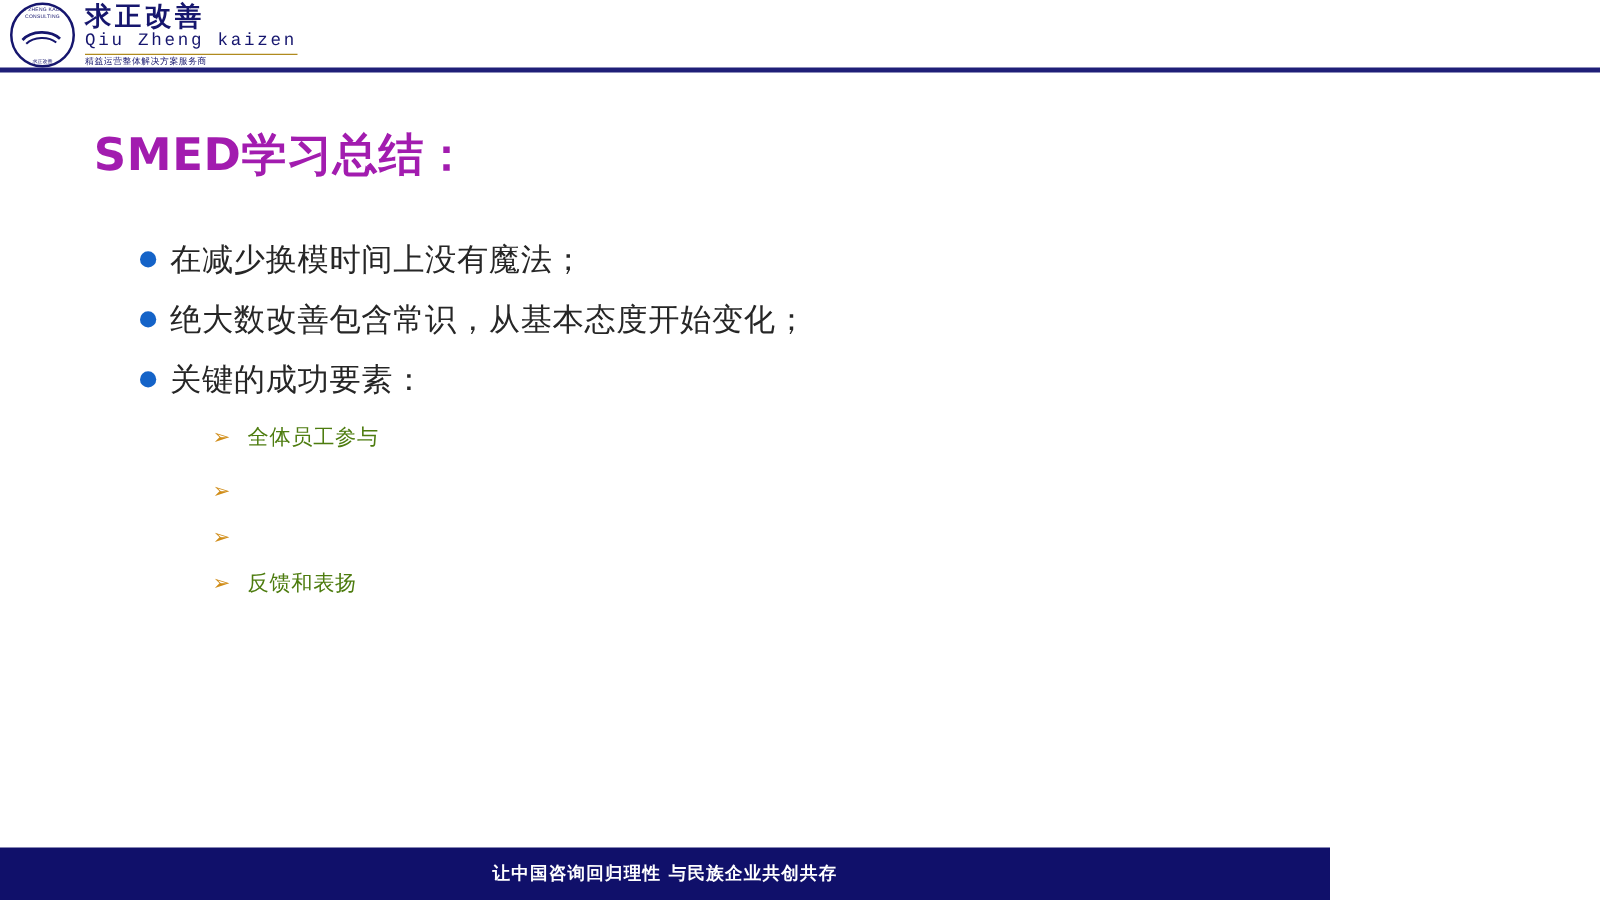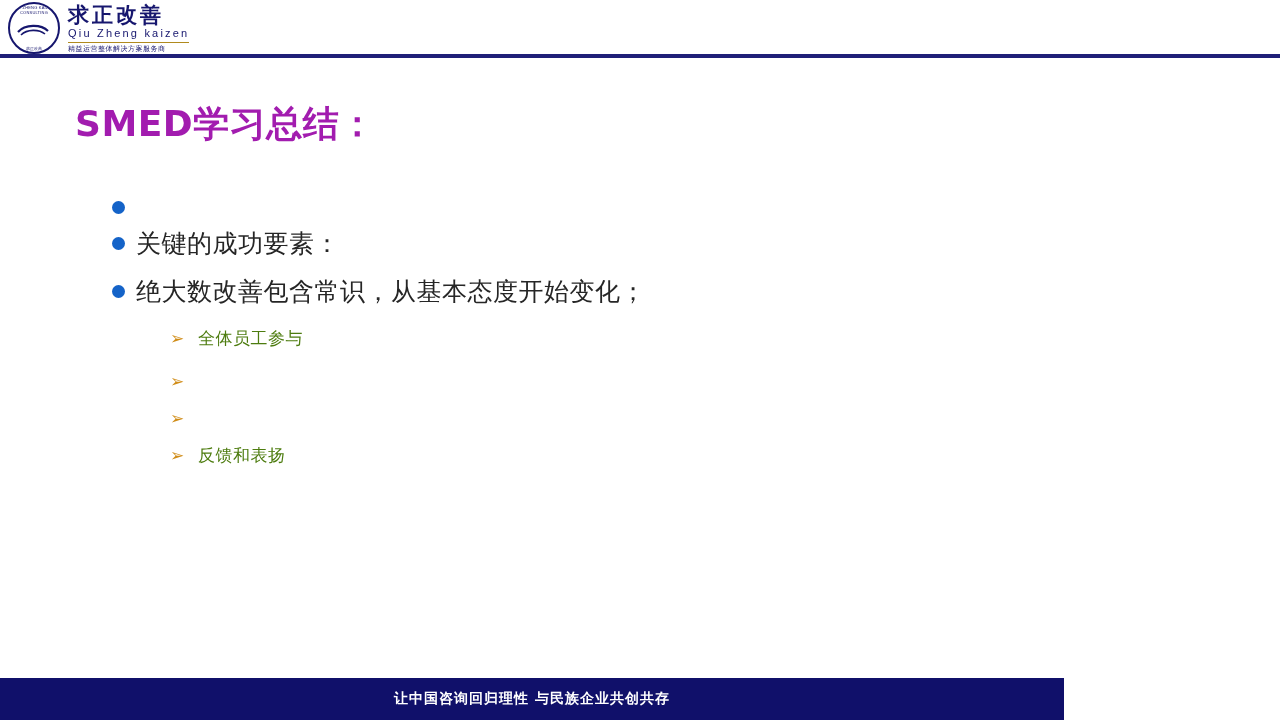--- a/index.html
+++ b/index.html
@@ -87,22 +87,22 @@
     line-height: 1;
   }
   .logo-cn {
     font-family: "DejaVu Sans", sans-serif;
     font-weight: bold;
     font-size: 21px;
     color: #16166e;
     letter-spacing: 3px;
   }
   .logo-en {
-    font-family: Liberation Sans, sans-serif;
-    font-size: 11px;
+    font-family: Liberation Mono, monospace;
+    font-size: 14px;
     color: #16166e;
     letter-spacing: 2.2px;
     margin-top: 2px;
   }
   .logo-tag {
     margin-top: 3px;
     font-size: 7px;
     color: #16166e;
     letter-spacing: .5px;
     border-top: 1px solid #b08a1e;
@@ -220,32 +220,33 @@
     </div>
   </div>
   <div class="header-rule"></div>
 
   <div class="title">SMED学习总结：</div>
 
   <div class="body-list">
 
     <div class="l1">
       <span class="l1-dot"></span>
+      <span class="l1-text">在减少换模时间上没有魔法；</span>
+    </div>
+
+    <div class="l1">
+      <span class="l1-dot"></span>
+      <span class="l1-text">绝大数改善包含常识，从基本态度开始变化；</span>
     </div>
 
     <div class="l1">
       <span class="l1-dot"></span>
       <span class="l1-text">关键的成功要素：</span>
     </div>
 
-    <div class="l1">
-      <span class="l1-dot"></span>
-      <span class="l1-text">绝大数改善包含常识，从基本态度开始变化；</span>
-    </div>
-
     <div class="sublist">
       <div class="l2">
         <span class="l2-arrow">➢</span>
         <span class="l2-text">全体员工参与</span>
       </div>
       <div class="l2">
         <span class="l2-arrow">➢</span>
       </div>
       <div class="l2">
         <span class="l2-arrow">➢</span>

